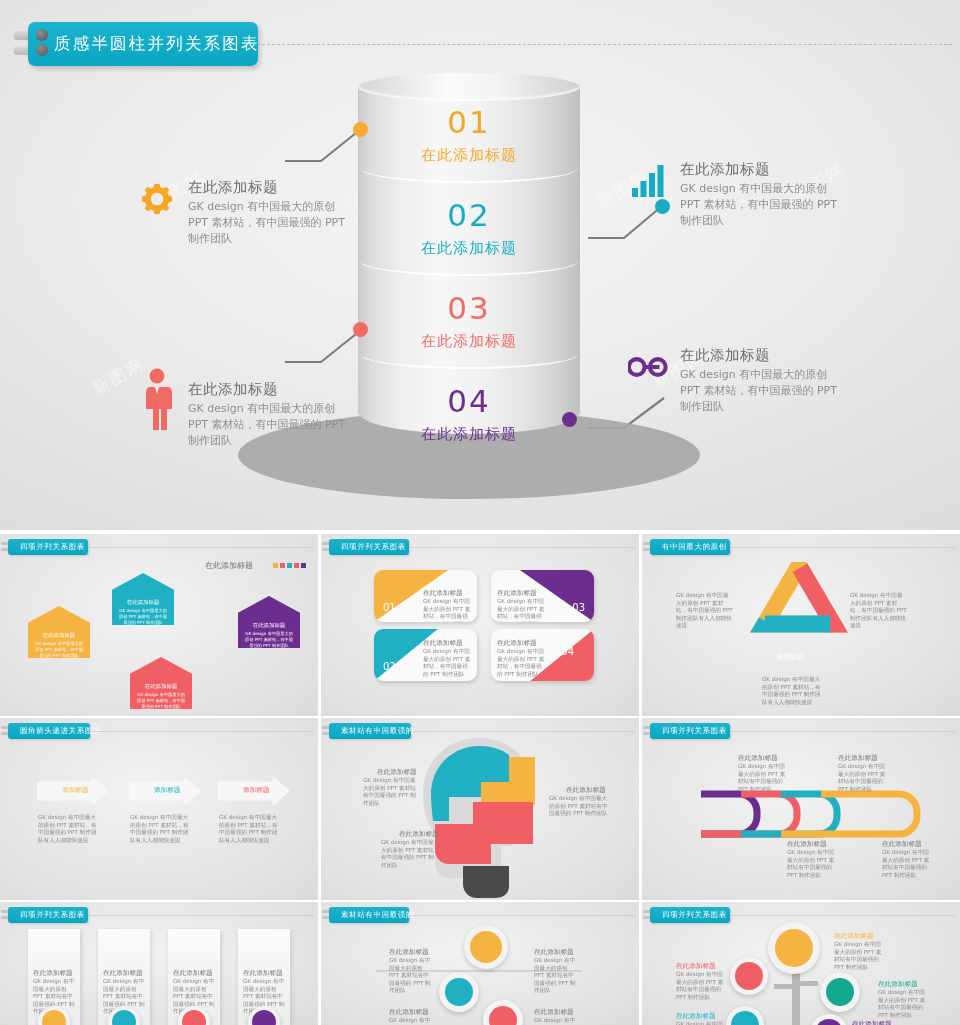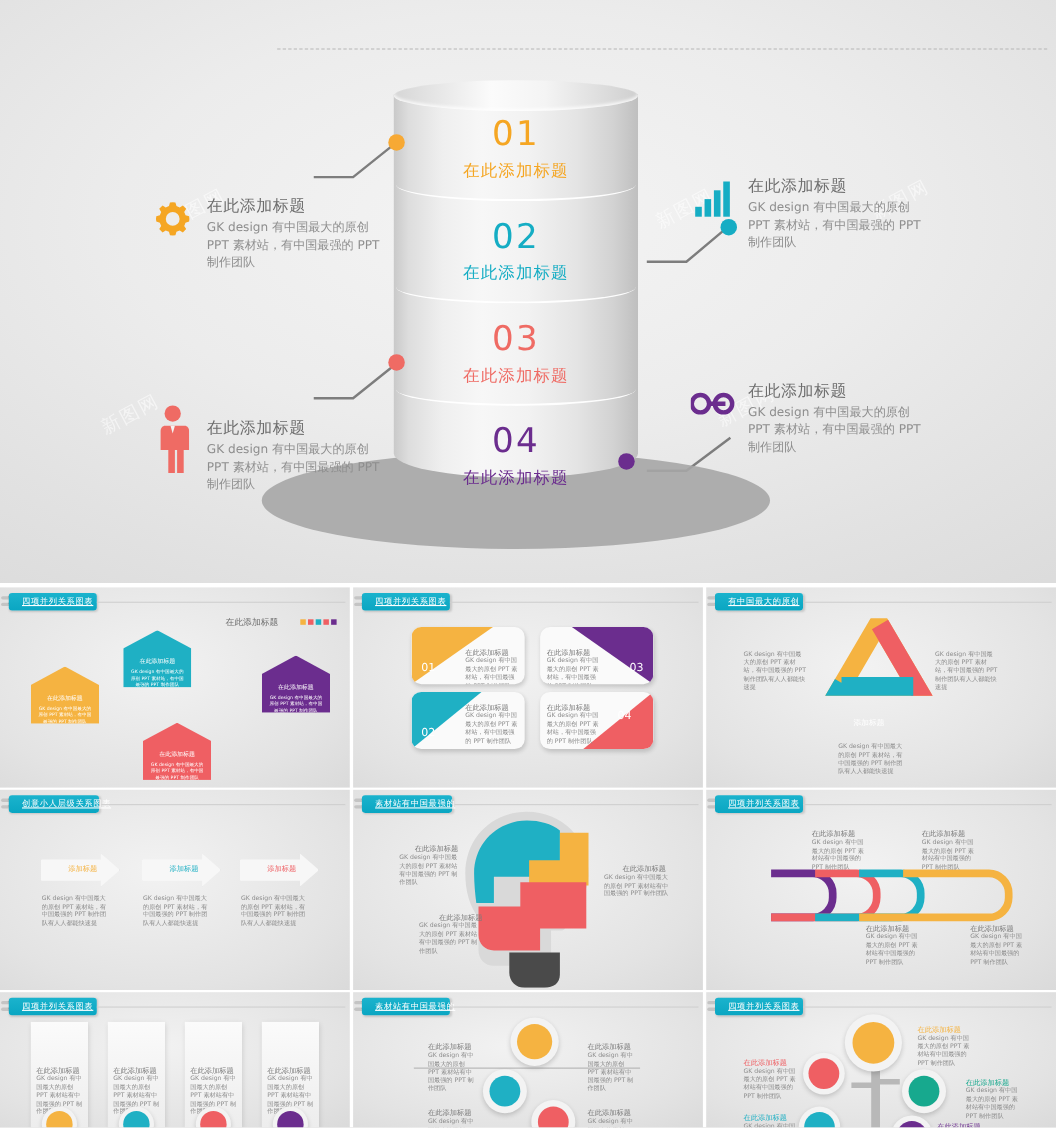--- a/index.html
+++ b/index.html
@@ -83,21 +83,21 @@
       letter-spacing:2px;pointer-events:none;user-select:none;}
 
   
   .grid{position:absolute;left:0;top:530px;width:960px;height:495px;background:#ffffff;}
   .thumb{position:absolute;width:318px;height:182px;overflow:hidden;
     background:radial-gradient(ellipse at 45% 40%,#f2f2f2,#e3e3e3 70%,#dadada);}
   .tbanner{position:absolute;left:4px;top:5px;height:16px;min-width:80px;
     background:linear-gradient(180deg,#1bb3cd,#0aa6c2);border-radius:3px;
     display:flex;align-items:center;box-shadow:1px 1px 2px rgba(0,0,0,.15);}
   .tbanner span{color:#fff;font-size:7.5px;padding:0 6px 0 12px;white-space:nowrap;
-    font-family:"DejaVu Sans",sans-serif;letter-spacing:.6px;text-decoration:underline;}
+    font-family:"DejaVu Sans",sans-serif;letter-spacing:.6px;}
   .tclip{position:absolute;left:1px;width:13px;height:3px;background:#c4c4c4;border-radius:2px;}
   .tknob{position:absolute;left:8px;width:5px;height:5px;border-radius:50%;background:#6b6b6b;}
   .trule{position:absolute;height:0;border-top:1px solid #cfcfcf;}
   .tt{position:absolute;font-size:5.6px;color:#8b8b8b;line-height:1.35;
       font-family:"DejaVu Sans",sans-serif;}
   .tt.h{font-size:6.6px;color:#7a7a7a;}
 
   
   .pent{position:absolute;color:#fff;text-align:center;}
   .card{position:absolute;background:#fafafa;border-radius:9px;
@@ -119,20 +119,29 @@
 
     <div class="wm" style="left:150px;top:178px;">新图网</div>
     <div class="wm" style="left:372px;top:185px;">新图网</div>
     <div class="wm" style="left:594px;top:178px;">新图网</div>
     <div class="wm" style="left:790px;top:170px;">新图网</div>
     <div class="wm" style="left:90px;top:365px;">新图网</div>
     <div class="wm" style="left:360px;top:362px;">新图网</div>
     <div class="wm" style="left:650px;top:358px;">新图网</div>
 
     <div class="banner-rule"></div>
+    <div class="banner-wrap">
+      <div class="clip a"></div>
+      <div class="clip b"></div>
+      <div class="banner">
+        <span class="banner-text">质感半圆柱并列关系图表</span>
+      </div>
+      <div class="clip-knob a"></div>
+      <div class="clip-knob b"></div>
+    </div>
 
     <svg class="conn" style="left:285px;top:115px;" width="90" height="50">
       <polyline points="0,46 36,46 76,14" fill="none" stroke="#7d7d7d" stroke-width="2.2"></polyline>
     </svg>
     <svg class="conn" style="left:572px;top:198px;" width="92" height="46">
       <polyline points="16,40 52,40 90,8" fill="none" stroke="#7d7d7d" stroke-width="2.2"></polyline>
     </svg>
     <svg class="conn" style="left:285px;top:318px;" width="90" height="48">
       <polyline points="0,44 36,44 76,12" fill="none" stroke="#7d7d7d" stroke-width="2.2"></polyline>
     </svg>
@@ -322,21 +331,21 @@
       <div class="tt" style="left:120px;top:142px;width:62px;">GK design 有中国最大的原创 PPT 素材站，有中国最强的 PPT 制作团队有人人都能快速提</div>
       <div class="tt" style="left:134px;top:119px;color:#fff;font-size:7px;">添加标题</div>
     </div>
 
     <div class="thumb" style="left:0;top:188px;">
       <div class="tclip" style="top:8px"></div>
         <div class="tclip" style="top:14px"></div>
       <div class="tknob" style="top:6px"></div>
         <div class="tknob" style="top:12px"></div>
       <div class="tbanner" style="left:8px;top:5px;width:82px;">
-        <span>创意小人层级关系图表</span>
+        <span>圆角箭头递进关系图表</span>
       </div>
       <div class="trule" style="left:92px;top:13px;width:222px;"></div>
       <div style="position:absolute;left:37px;top:58px;width:72px;height:30px;background:#f7f7f7;box-shadow:1px 2px 3px rgba(0,0,0,.18);clip-path:polygon(0 18%,76% 18%,76% 0,100% 50%,76% 100%,76% 82%,0 82%);"></div>
       <div class="tt h" style="left:62px;top:68px;color:#f5b341;">添加标题</div>
       <div class="tt" style="left:38px;top:96px;width:62px;">GK design 有中国最大的原创 PPT 素材站，有中国最强的 PPT 制作团队有人人都能快速提</div>
       <div style="position:absolute;left:129px;top:58px;width:72px;height:30px;background:#f7f7f7;box-shadow:1px 2px 3px rgba(0,0,0,.18);clip-path:polygon(0 18%,76% 18%,76% 0,100% 50%,76% 100%,76% 82%,0 82%);"></div>
       <div class="tt h" style="left:154px;top:68px;color:#1fb0c4;">添加标题</div>
       <div class="tt" style="left:130px;top:96px;width:62px;">GK design 有中国最大的原创 PPT 素材站，有中国最强的 PPT 制作团队有人人都能快速提</div>
       <div style="position:absolute;left:218px;top:58px;width:72px;height:30px;background:#f7f7f7;box-shadow:1px 2px 3px rgba(0,0,0,.18);clip-path:polygon(0 18%,76% 18%,76% 0,100% 50%,76% 100%,76% 82%,0 82%);"></div>
       <div class="tt h" style="left:243px;top:68px;color:#ef5f63;">添加标题</div>

